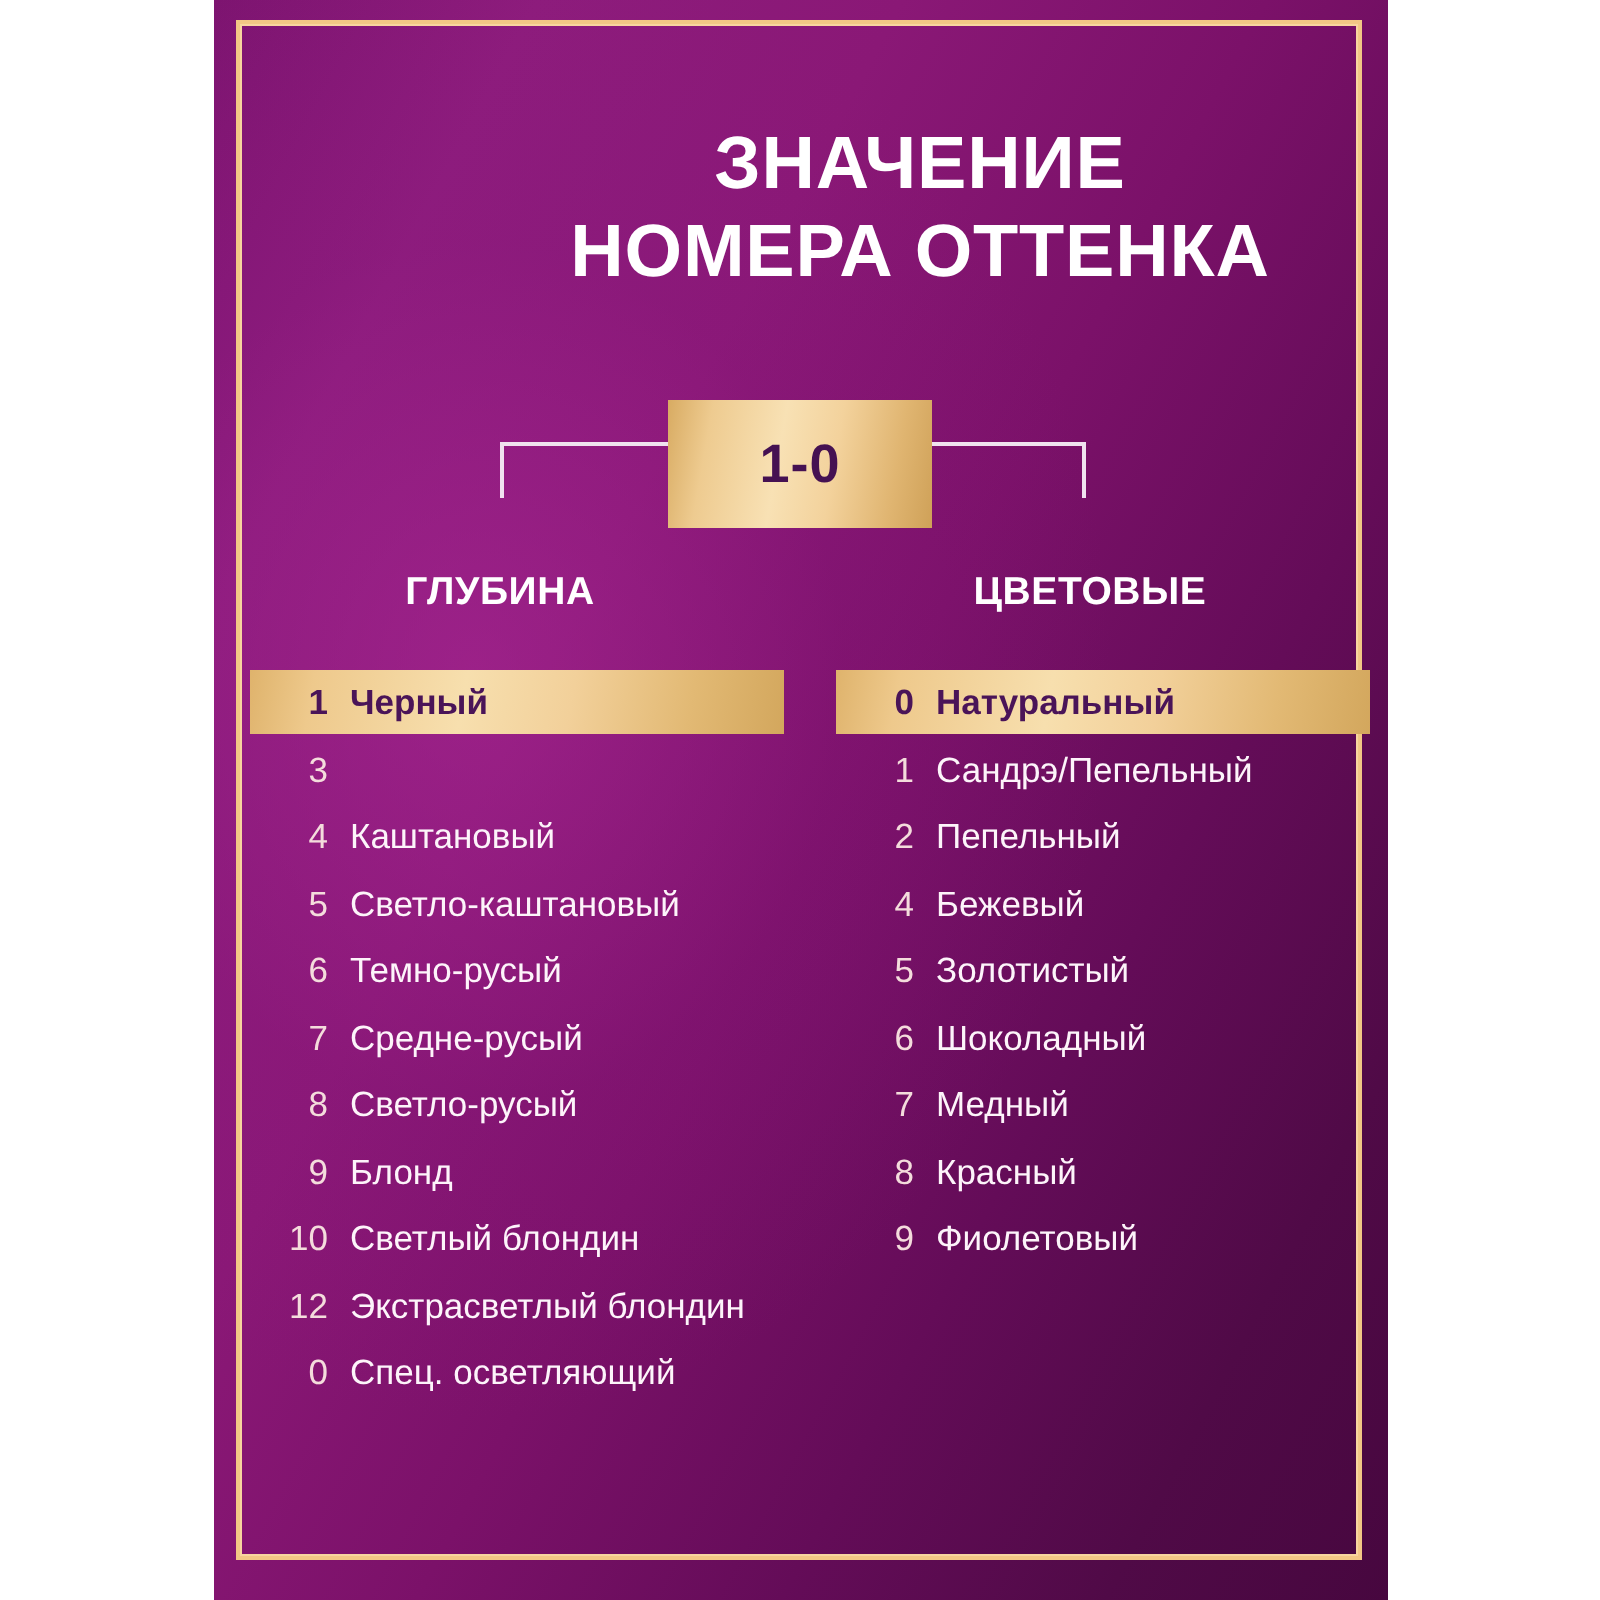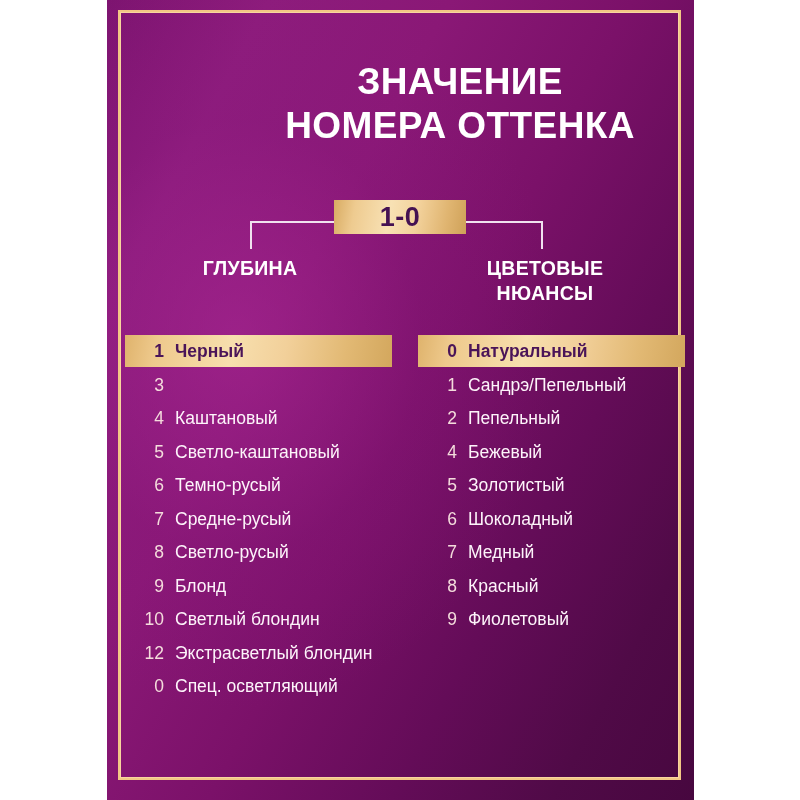--- a/index.html
+++ b/index.html
@@ -74,21 +74,21 @@
     letter-spacing: 0.4px;
   }
   #title .line2 { display: block; }
 
   
   #badge {
     position: absolute;
     left: 227px;
     top: 200px;
     width: 132px;
-    height: 34px;
+    height: 64px;
     background: linear-gradient(100deg,
       #d8ab62 0%,
       #eecb90 16%,
       #f8e1b4 42%,
       #f3d29c 62%,
       #e0b571 84%,
       #cfa158 100%);
     color: #451152;
     font-weight: bold;
     font-size: 27px;
@@ -124,21 +124,21 @@
     top: 256px;
     color: #ffffff;
     font-weight: bold;
     font-size: 19.5px;
     line-height: 25px;
     text-align: center;
     letter-spacing: 0.3px;
   }
   #header-left  { left: 43px;  width: 200px; }
   #header-right { left: 338px; width: 200px; }
-  .col-header span { display: block; }
+  .col-header span { display: block; margin-top: 28px; }
 
   
   .column {
     position: absolute;
     top: 335px;
     width: 267px;
   }
   #col-depth { left: 18px; }
   #col-nuance { left: 311px; }
 

